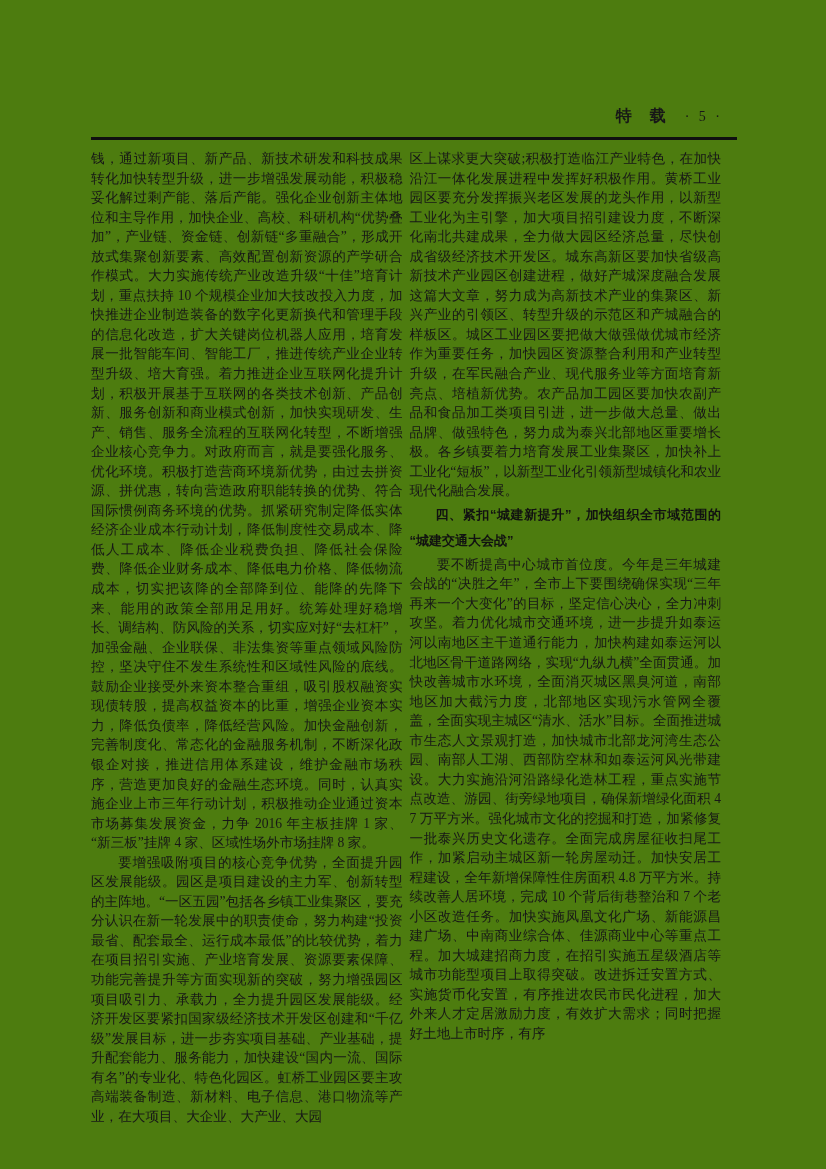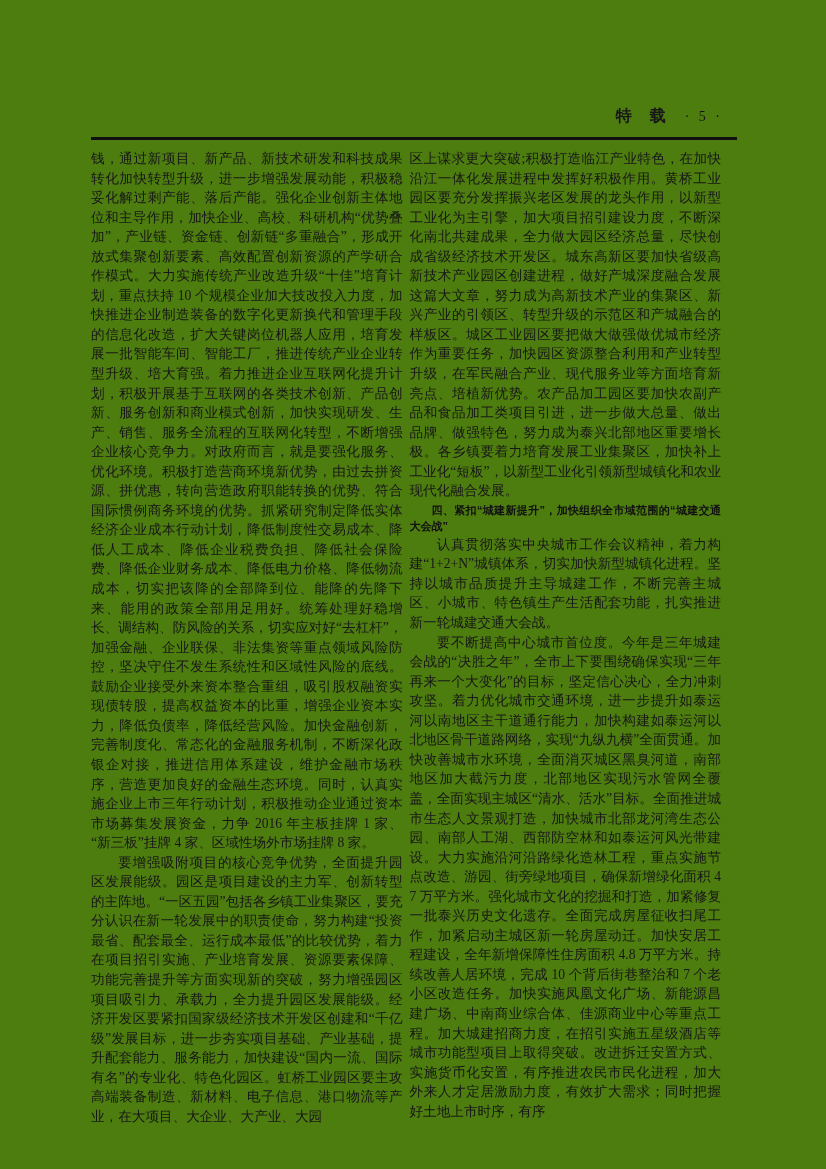--- a/index.html
+++ b/index.html
@@ -59,22 +59,22 @@
   }
   .para {
     margin: 0;
     word-break: break-all;
   }
   .para.indent {
     text-indent: 2em;
   }
   .section-heading {
     margin: 1px 0;
-    font-size: 11px;
-    line-height: 16px;
+    font-size: 13px;
+    line-height: 26px;
     font-weight: bold;
     text-indent: 2em;
     text-align: justify;
     word-break: break-all;
     font-family: "Liberation Sans", "DejaVu Sans", sans-serif;
     color: #111111;
   }
 </style>
 </head>
 <body>
@@ -92,19 +92,18 @@
     <div class="columns">
 
       <div class="col">
         <p class="para">钱，通过新项目、新产品、新技术研发和科技成果转化加快转型升级，进一步增强发展动能，积极稳妥化解过剩产能、落后产能。强化企业创新主体地位和主导作用，加快企业、高校、科研机构“优势叠加”，产业链、资金链、创新链“多重融合”，形成开放式集聚创新要素、高效配置创新资源的产学研合作模式。大力实施传统产业改造升级“十佳”培育计划，重点扶持 10 个规模企业加大技改投入力度，加快推进企业制造装备的数字化更新换代和管理手段的信息化改造，扩大关键岗位机器人应用，培育发展一批智能车间、智能工厂，推进传统产业企业转型升级、培大育强。着力推进企业互联网化提升计划，积极开展基于互联网的各类技术创新、产品创新、服务创新和商业模式创新，加快实现研发、生产、销售、服务全流程的互联网化转型，不断增强企业核心竞争力。对政府而言，就是要强化服务、优化环境。积极打造营商环境新优势，由过去拼资源、拼优惠，转向营造政府职能转换的优势、符合国际惯例商务环境的优势。抓紧研究制定降低实体经济企业成本行动计划，降低制度性交易成本、降低人工成本、降低企业税费负担、降低社会保险费、降低企业财务成本、降低电力价格、降低物流成本，切实把该降的全部降到位、能降的先降下来、能用的政策全部用足用好。统筹处理好稳增长、调结构、防风险的关系，切实应对好“去杠杆”，加强金融、企业联保、非法集资等重点领域风险防控，坚决守住不发生系统性和区域性风险的底线。鼓励企业接受外来资本整合重组，吸引股权融资实现债转股，提高权益资本的比重，增强企业资本实力，降低负债率，降低经营风险。加快金融创新，完善制度化、常态化的金融服务机制，不断深化政银企对接，推进信用体系建设，维护金融市场秩序，营造更加良好的金融生态环境。同时，认真实施企业上市三年行动计划，积极推动企业通过资本市场募集发展资金，力争 2016 年主板挂牌 1 家、“新三板”挂牌 4 家、区域性场外市场挂牌 8 家。</p>
         <p class="para indent">要增强吸附项目的核心竞争优势，全面提升园区发展能级。园区是项目建设的主力军、创新转型的主阵地。“一区五园”包括各乡镇工业集聚区，要充分认识在新一轮发展中的职责使命，努力构建“投资最省、配套最全、运行成本最低”的比较优势，着力在项目招引实施、产业培育发展、资源要素保障、功能完善提升等方面实现新的突破，努力增强园区项目吸引力、承载力，全力提升园区发展能级。经济开发区要紧扣国家级经济技术开发区创建和“千亿级”发展目标，进一步夯实项目基础、产业基础，提升配套能力、服务能力，加快建设“国内一流、国际有名”的专业化、特色化园区。虹桥工业园区要主攻高端装备制造、新材料、电子信息、港口物流等产业，在大项目、大企业、大产业、大园</p>
       </div>
 
       <div class="col">
         <p class="para">区上谋求更大突破;积极打造临江产业特色，在加快沿江一体化发展进程中发挥好积极作用。黄桥工业园区要充分发挥振兴老区发展的龙头作用，以新型工业化为主引擎，加大项目招引建设力度，不断深化南北共建成果，全力做大园区经济总量，尽快创成省级经济技术开发区。城东高新区要加快省级高新技术产业园区创建进程，做好产城深度融合发展这篇大文章，努力成为高新技术产业的集聚区、新兴产业的引领区、转型升级的示范区和产城融合的样板区。城区工业园区要把做大做强做优城市经济作为重要任务，加快园区资源整合利用和产业转型升级，在军民融合产业、现代服务业等方面培育新亮点、培植新优势。农产品加工园区要加快农副产品和食品加工类项目引进，进一步做大总量、做出品牌、做强特色，努力成为泰兴北部地区重要增长极。各乡镇要着力培育发展工业集聚区，加快补上工业化“短板”，以新型工业化引领新型城镇化和农业现代化融合发展。</p>
         <h3 class="section-heading">四、紧扣“城建新提升”，加快组织全市域范围的“城建交通大会战”</h3>
-        <p class="para indent">认真贯彻落实中央城市工作会议精神，着力构建“1+2+N”城镇体系，切实加快新型城镇化进程。坚持以城市品质提升主导城建工作，不断完善主城区、小城市、特色镇生产生活配套功能，扎实推进新一轮城建交通大会战。</p>
         <p class="para indent">要不断提高中心城市首位度。今年是三年城建会战的“决胜之年”，全市上下要围绕确保实现“三年再来一个大变化”的目标，坚定信心决心，全力冲刺攻坚。着力优化城市交通环境，进一步提升如泰运河以南地区主干道通行能力，加快构建如泰运河以北地区骨干道路网络，实现“九纵九横”全面贯通。加快改善城市水环境，全面消灭城区黑臭河道，南部地区加大截污力度，北部地区实现污水管网全覆盖，全面实现主城区“清水、活水”目标。全面推进城市生态人文景观打造，加快城市北部龙河湾生态公园、南部人工湖、西部防空林和如泰运河风光带建设。大力实施沿河沿路绿化造林工程，重点实施节点改造、游园、街旁绿地项目，确保新增绿化面积 47 万平方米。强化城市文化的挖掘和打造，加紧修复一批泰兴历史文化遗存。全面完成房屋征收扫尾工作，加紧启动主城区新一轮房屋动迁。加快安居工程建设，全年新增保障性住房面积 4.8 万平方米。持续改善人居环境，完成 10 个背后街巷整治和 7 个老小区改造任务。加快实施凤凰文化广场、新能源昌建广场、中南商业综合体、佳源商业中心等重点工程。加大城建招商力度，在招引实施五星级酒店等城市功能型项目上取得突破。改进拆迁安置方式、实施货币化安置，有序推进农民市民化进程，加大外来人才定居激励力度，有效扩大需求；同时把握好土地上市时序，有序</p>
       </div>
 
     </div>
   </div>
 </div>
 
 </body></html>

